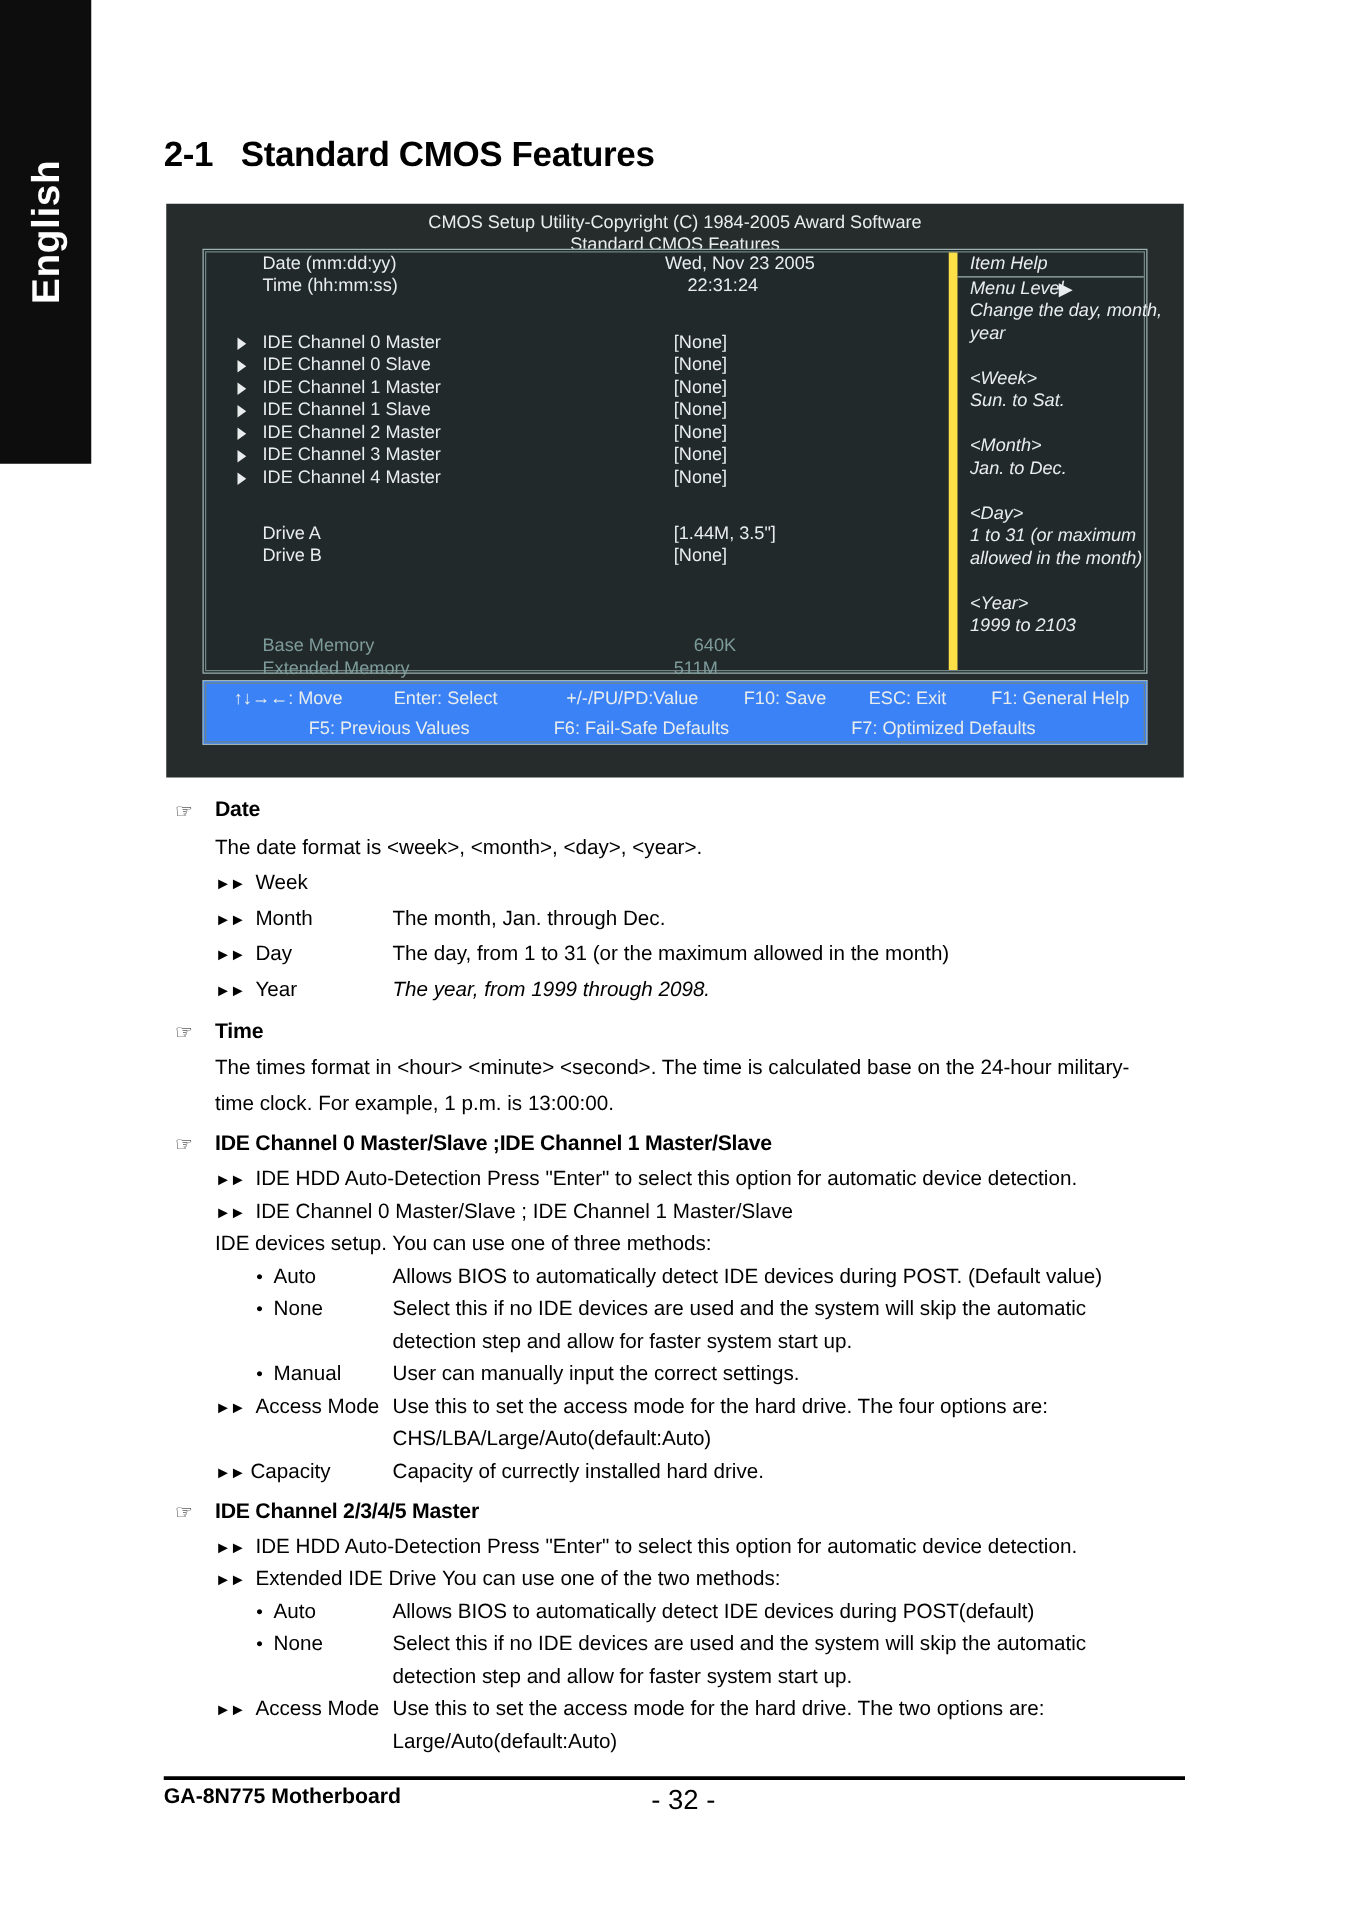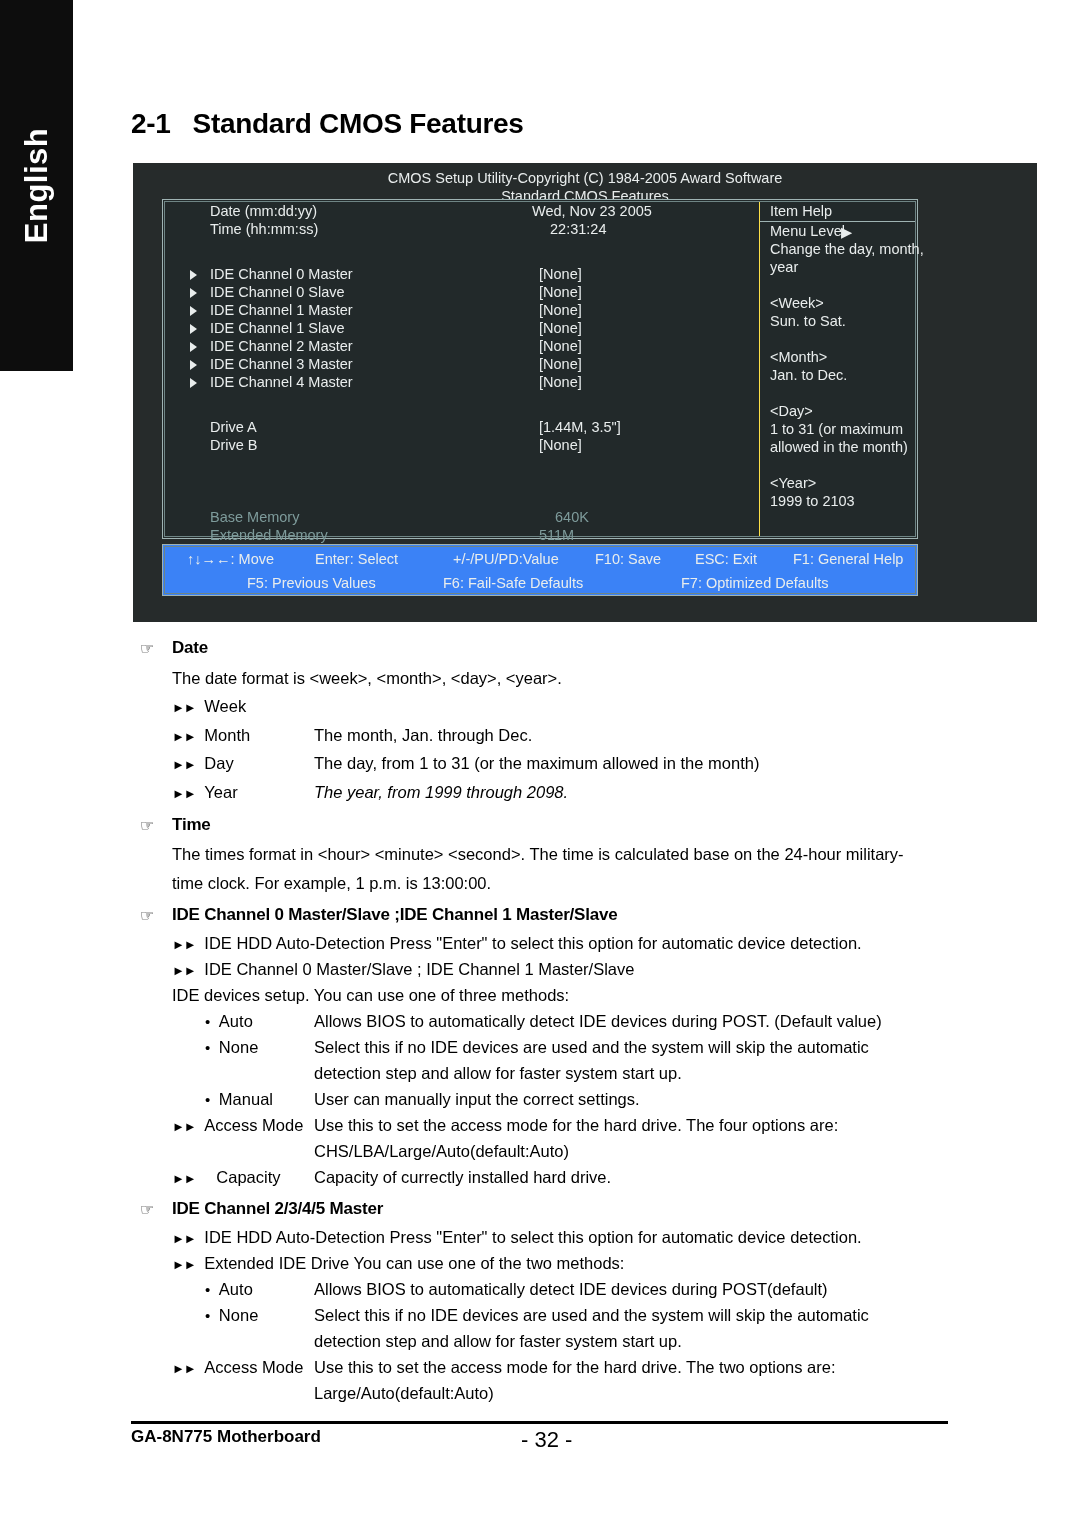--- a/index.html
+++ b/index.html
@@ -37,21 +37,21 @@
     position:absolute;left:131px;top:108px;
     font-size:28px;font-weight:bold;
     letter-spacing:-0.3px;
     white-space:nowrap;
   }
   #section-title .num{margin-right:22px;}
 
   
   #bios{
     position:absolute;left:133px;top:163px;
-    width:904px;height:459px;
+    width:814px;height:459px;
     background:#262b2b;
     box-sizing:border-box;
     padding:0;
   }
   #bios .bios-head{
     text-align:center;
     color:#e9eded;
     font-size:14.5px;
     line-height:18px;
     padding-top:6px;
@@ -68,21 +68,22 @@
     border:1px solid #6f8585;
     box-sizing:border-box;
   }
 
   #bios-left{
     position:absolute;left:2px;top:2px;
     width:592px;bottom:2px;
   }
   #bios-right{
     position:absolute;left:596px;top:2px;right:2px;bottom:2px;
-    border-left:1px solid #fde047;
+    border-left:7px solid #fde047;
+    font-style:italic;
   }
 
   .row{
     position:relative;
     height:18px;line-height:18px;
     font-size:14.5px;
     color:#e9eded;
     white-space:nowrap;
   }
   .row .lbl{position:absolute;left:45px;}
@@ -373,21 +374,21 @@
 
   <div class="line" style="left:172px;top:1116px;">
     <span class="dbl">►►</span>
     <span style="margin-left:4px">Access Mode</span>
   </div>
   <div class="line" style="left:314px;top:1116px;">Use this to set the access mode for the hard drive. The four options are:</div>
   <div class="line" style="left:314px;top:1142px;">CHS/LBA/Large/Auto(default:Auto)</div>
 
   <div class="line" style="left:172px;top:1168px;">
     <span class="dbl">►►</span>
-    <span style="margin-left:16px">Capacity</span>
+    <span style="margin-left:0">Capacity</span>
   </div>
   <div class="line" style="left:314px;top:1168px;">Capacity of currectly installed hard drive.</div>
 
   <div class="blk head" style="left:140px;top:1199px;">
     <span class="hand" style="left:0px;top:1px;">☞</span>
     <span style="margin-left:32px">IDE Channel 2/3/4/5 Master</span>
   </div>
   <div class="line" style="left:172px;top:1228px;">
     <span class="dbl">►►</span>
     <span style="margin-left:4px">IDE HDD Auto-Detection Press "Enter" to select this option for automatic device detection.</span>

